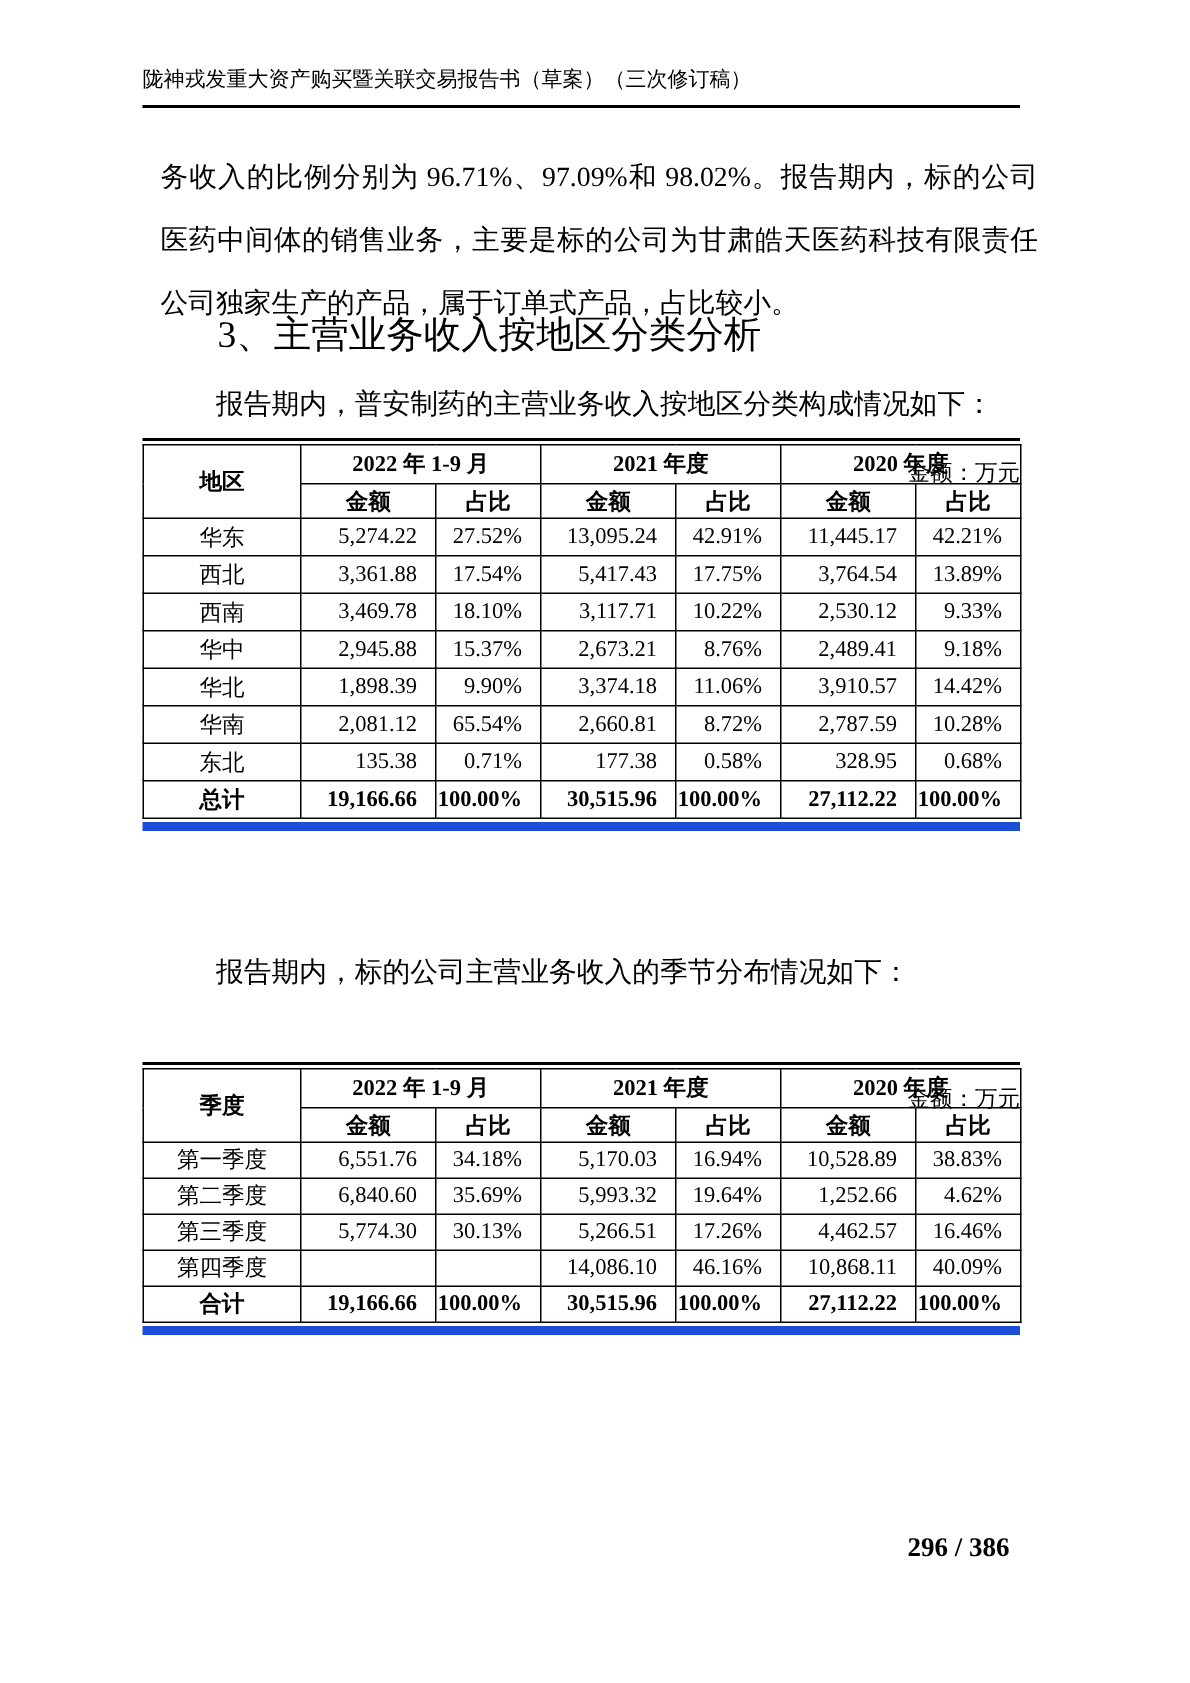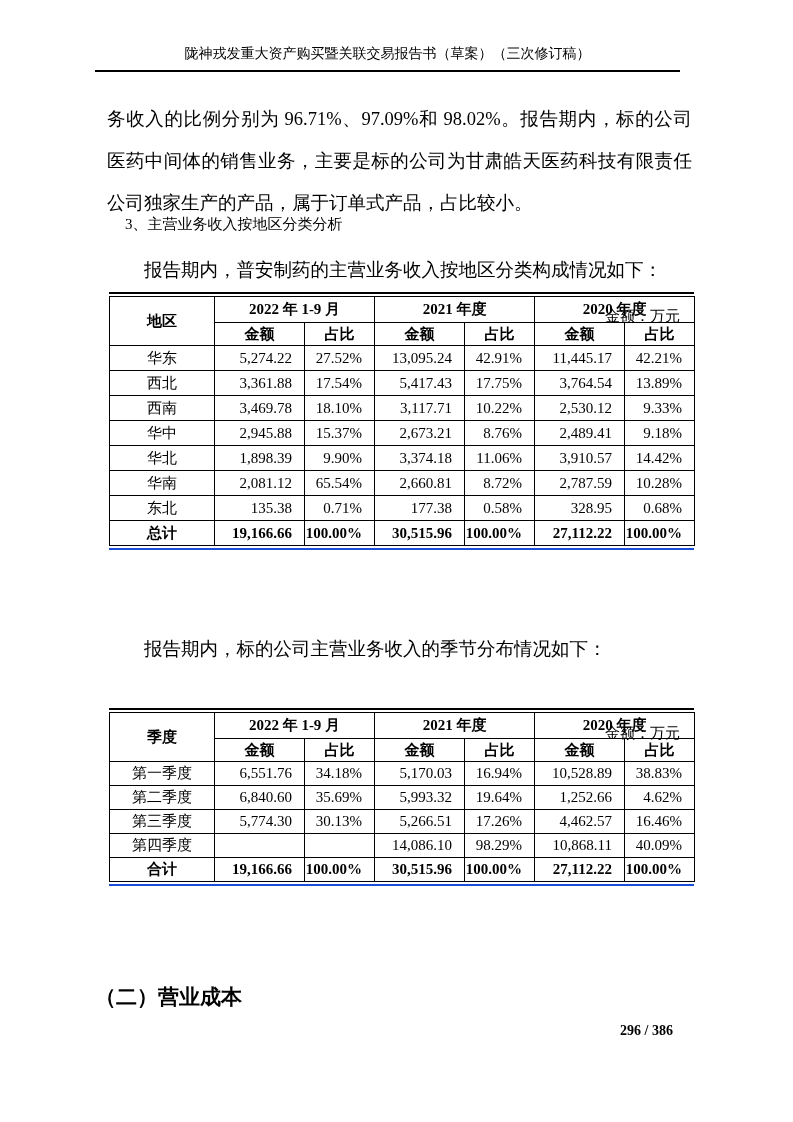--- a/index.html
+++ b/index.html
@@ -8,35 +8,35 @@
     width: 793px; height: 1122px;
     background: #ffffff;
     color: #000;
     font-family: "Liberation Serif", "DejaVu Serif", serif;
     overflow: hidden;
   }
   .content { position: absolute; left: 95px; top: 0; width: 585px; height: 1122px; }
 
   .doc-header {
     position: absolute; top: 44px; left: 0; width: 100%;
-    display: flex; justify-content: center; align-items: flex-end;
+    display: flex; justify-content: flex-start; align-items: flex-end;
     font-size: 14px; line-height: 20px;
     border-bottom: 2px solid #000; padding-bottom: 6px;
   }
 
   .body-text {
     position: absolute; left: 0; width: 100%; margin: 12px;
     font-size: 18.5px; line-height: 42px;
     text-align: justify; text-indent: 2em;
   }
   .no-indent { text-indent: 0; }
 
   .sub-heading {
     position: absolute; left: 0; width: 100%; margin: 0;
-    font-size: 15px; line-height: 42px; font-weight: normal; text-indent: 2em;
+    font-size: 25px; line-height: 42px; font-weight: normal; text-indent: 2em;
   }
 
   .unit-label {
     position: absolute; right: 0;
     font-size: 15px; line-height: 30px; text-align: right; margin-top: 36px;
   }
 
   .pos-p1    { top: 86px;  }
   .pos-h3    { top: 203px; }
   .pos-p2    { top: 237px; }
@@ -44,22 +44,22 @@
   .pos-t1    { top: 292px; }
   .pos-p3    { top: 545px; }
   .pos-h4    { top: 615px; }
   .pos-p4    { top: 616px; }
   .pos-unit2 { top: 682px; }
   .pos-t2    { top: 708px; }
   .pos-p5    { top: 890px; }
   .pos-h2    { top: 975px; }
 
   .table-wrap {
-    position: absolute; left: 14px; width: 100%;
-    border-top: 2px solid #000; border-bottom: 2px solid #1d4ed8;
+    position: absolute; left: 0; width: 100%;
+    border-top: 2px solid #000; border-bottom: 6px solid #1d4ed8;
   }
   .table-wrap table {
     width: 100%; border-collapse: collapse; margin: 2px 0;
     border-top: 1px solid #000; border-bottom: 1px solid #000;
     table-layout: fixed;
   }
   th, td { border: 1px solid #000; font-size: 15px; overflow: hidden; }
   th { font-weight: bold; text-align: center; padding: 0; }
   td { text-align: right; padding: 0 12px 0 0; }
   td:first-child { text-align: center; padding: 0; font-family: Liberation Mono, monospace; }
@@ -70,21 +70,21 @@
   tbody tr:last-child { font-weight: bold; }
 
   .section-heading {
     position: absolute; left: 0; margin: 0;
     font-family: "Liberation Sans", "DejaVu Sans", sans-serif;
     font-size: 21px; line-height: 44px; font-weight: bold;
   }
 
   .page-footer {
     position: absolute; top: 1022px; right: 7px;
-    font-size: 14px; font-weight: bold; line-height: 18px;
+    font-size: 18px; font-weight: bold; line-height: 18px;
   }
 </style>
 </head>
 <body>
 
 <div class="page">
   <div class="content">
 
     <div class="doc-header">
       <span>陇神戎发</span>
@@ -262,36 +262,35 @@
               <td>5,266.51</td>
               <td>17.26%</td>
               <td>4,462.57</td>
               <td>16.46%</td>
             </tr>
             <tr>
               <td>第四季度</td>
               <td></td>
               <td></td>
               <td>14,086.10</td>
-              <td>98.29%</td>
+              <td>46.16%</td>
               <td>10,868.11</td>
               <td>40.09%</td>
             </tr>
             <tr>
               <td>合计</td>
               <td>19,166.66</td>
               <td>100.00%</td>
               <td>30,515.96</td>
               <td>100.00%</td>
               <td>27,112.22</td>
               <td>100.00%</td>
             </tr>
           </tbody>
       </table>
     </div>
 
 
-    <h2 class="section-heading pos-h2">（二）营业成本</h2>
 
     <div class="page-footer">296 / 386</div>
 
   </div>
 </div>
 
 </body></html>

